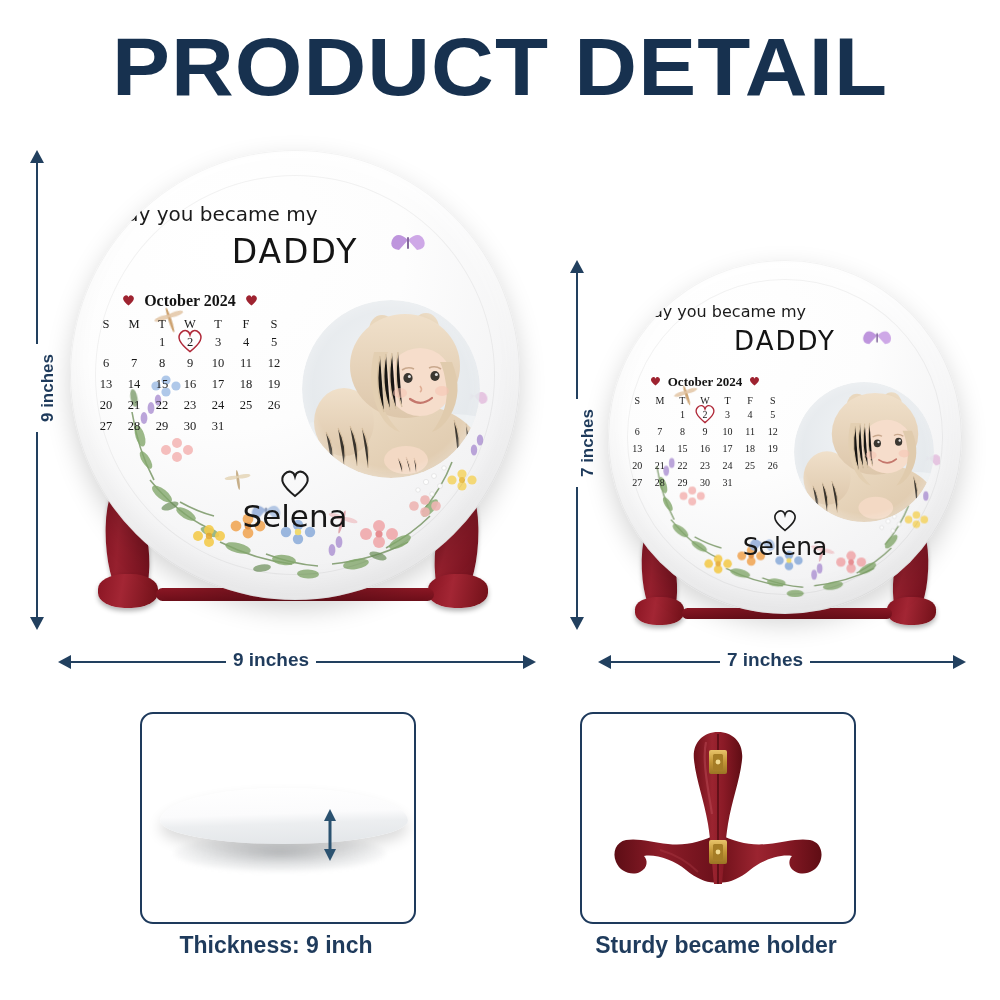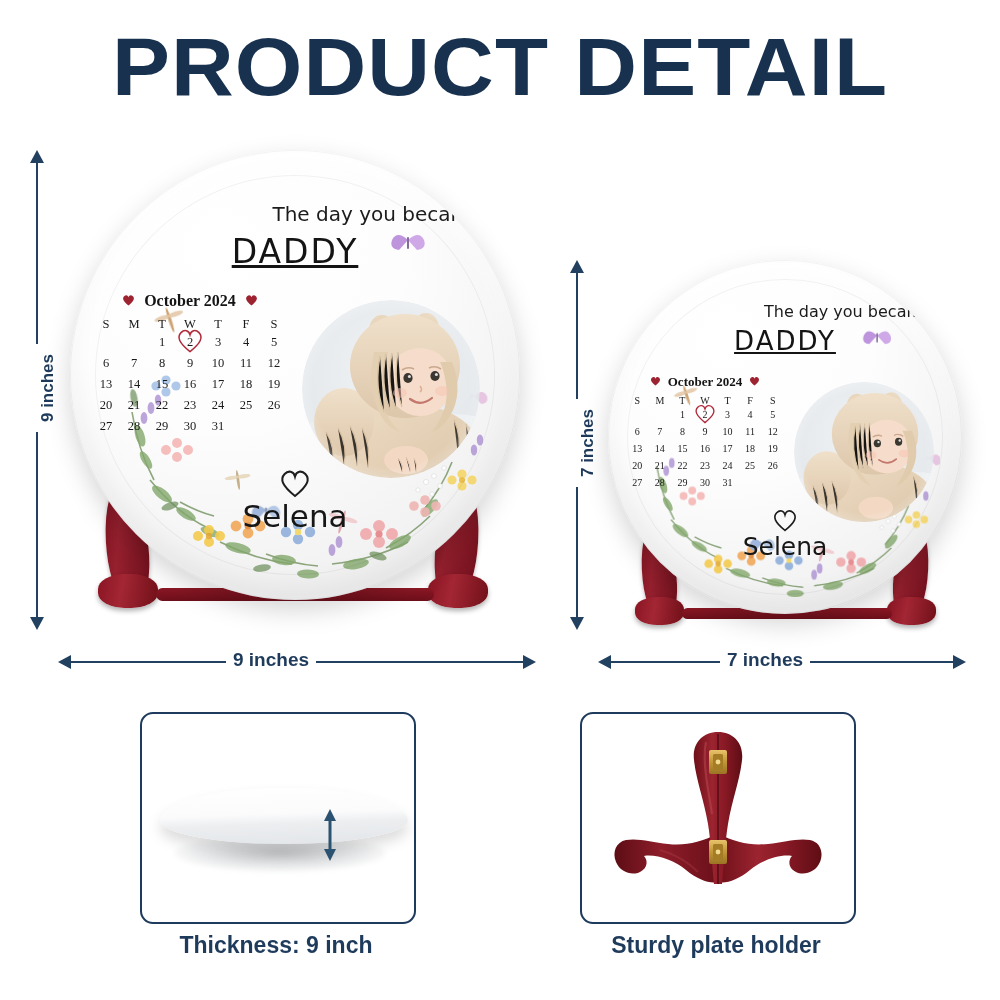--- a/index.html
+++ b/index.html
@@ -90,28 +90,28 @@
     box-shadow:inset 0 0 0 1px rgba(0,0,0,.05);
     pointer-events:none;
   }
 
   
   .floral{position:absolute;inset:0;border-radius:50%;pointer-events:none;}
   .floral svg{width:100%;height:100%;display:block;}
 
   
   .pt-line1{
-    position:absolute;width:100%;text-align:right;
+    position:absolute;width:100%;text-align:left;
     font-family:"DejaVu Sans", sans-serif;
     color:#1b1b1b;white-space:nowrap;
   }
   .pt-daddy{
     position:absolute;width:100%;text-align:center;
     font-family:"DejaVu Sans", sans-serif;
-    color:#141414;letter-spacing:2px;white-space:nowrap;text-decoration:underline;
+    color:#141414;letter-spacing:2px;white-space:nowrap;
   }
   .pt-name{
     position:absolute;width:100%;text-align:center;
     font-family:"DejaVu Sans", sans-serif;
     color:#161616;white-space:nowrap;
   }
   .heart-outline{
     position:absolute;left:50%;transform:translateX(-50%);
   }
 
@@ -892,15 +892,15 @@
           <circle cx="136" cy="48" r="2.4" fill="#f0d98f"></circle>
         </g>
         <g>
           <rect x="127" y="126" width="18" height="24" rx="2" fill="url(#brass)"></rect>
           <rect x="131" y="130" width="10" height="16" rx="1.5" fill="#a57c26"></rect>
           <circle cx="136" cy="138" r="2.4" fill="#f0d98f"></circle>
         </g>
       </svg>
     </div>
   </div>
-  <div class="panel-cap" style="left:566px;top:932px;">Sturdy plate holder</div>
+  <div class="panel-cap" style="left:566px;top:932px;">Sturdy became holder</div>
 
 </div>
 
 </body></html>

